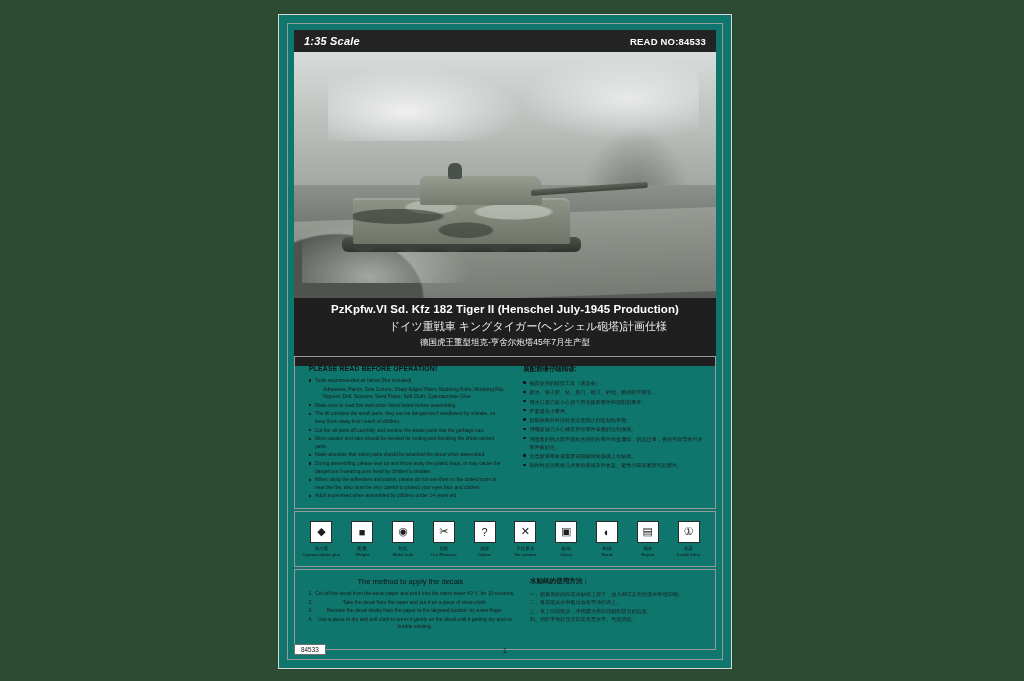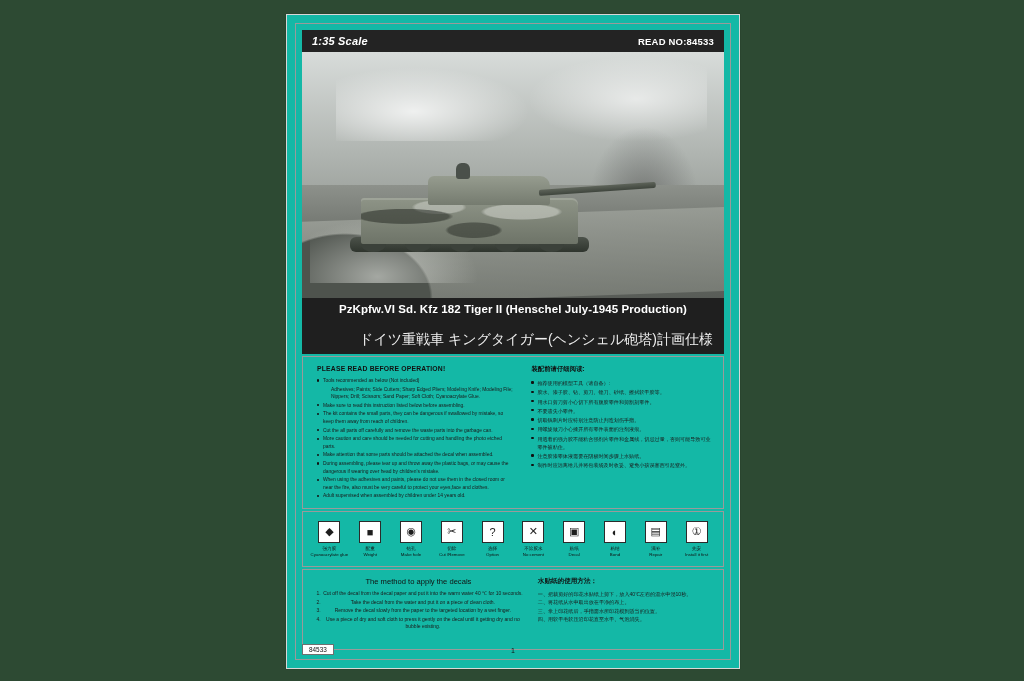--- a/index.html
+++ b/index.html
@@ -3,22 +3,22 @@
 <meta charset="utf-8">
 <style>
   html,body{margin:0;padding:0;}
   body{
     width:1024px;height:681px;
     background:#2d4a33;
     font-family:"Liberation Sans", sans-serif;
     overflow:hidden;
   }
   .page{
-    position:absolute;left:286px;top:14px;width:452px;height:653px;
-    background:#14b8a6;
+    position:absolute;left:278px;top:14px;width:452px;height:653px;
+    background:#0f766e;
     border:1px solid #d8d8d8;
     box-shadow:0 0 1px rgba(0,0,0,.4);
   }
   .inner{
     position:absolute;left:8px;top:8px;right:8px;bottom:8px;
     border:1px solid #9a9a9a;
     box-sizing:border-box;
   }
 
   
@@ -118,26 +118,26 @@
     position:absolute;left:40%;bottom:74%;width:5%;height:14%;
     background:#4a504a;border-radius:40% 40% 20% 20%;
   }
   .dust{
     position:absolute;left:2%;bottom:6%;width:40%;height:26%;
     background:radial-gradient(ellipse at 40% 90%, rgba(235,237,232,.55), rgba(235,237,232,0) 70%);
   }
 
   
   .titles{
-    position:absolute;left:6px;top:274px;right:6px;height:56px;
+    position:absolute;left:6px;top:274px;right:6px;height:68px;
     background:#1f1f1f;color:#fff;text-align:center;
     padding-top:5px;box-sizing:border-box;
   }
   .t-en{font-size:11.5px;font-weight:bold;letter-spacing:.1px;}
-  .t-jp{font-size:14px;margin-top:16px;color:#efefef;padding-left:46px;}
+  .t-jp{font-size:11px;margin-top:4px;color:#efefef;padding-left:46px;}
   .t-cn{font-size:8.5px;margin-top:3px;color:#efefef;}
 
   
   .instr{
     position:absolute;left:6px;top:332px;right:6px;height:153px;
     border:1px solid #9a9a9a;box-sizing:border-box;display:flex;
   }
   .instr .col-en{width:52%;padding:8px 8px 6px 14px;box-sizing:border-box;}
   .instr .col-cn{width:48%;padding:8px 10px 6px 10px;box-sizing:border-box;}
   .instr h4{
@@ -230,20 +230,21 @@
         <div class="hullcamo"></div>
         <div class="turret"></div>
         <div class="barrel"></div>
         <div class="crew"></div>
       </div>
     </div>
 
     <div class="titles">
       <div class="t-en">PzKpfw.VI Sd. Kfz 182 Tiger II (Henschel July-1945 Production)</div>
       <div class="t-jp">ドイツ重戦車 キングタイガー(ヘンシェル砲塔)計画仕様</div>
+      <div class="t-cn">德国虎王重型坦克-亨舍尔炮塔45年7月生产型</div>
     </div>
 
     <div class="instr">
       <div class="col-en">
         <h4>PLEASE  READ  BEFORE  OPERATION!</h4>
         <ul>
           <li>Tools recommended as below   (Not included)</li>
           <li class="sub">Adhesives; Paints; Side Cutters; Sharp Edged Pliers; Modeling Knife; Modeling File; Nippers; Drill; Scissors; Sand Paper; Soft Cloth; Cyanoacrylate Glue.</li>
           <li>Make sure to read this instruction listed below before assembling.</li>
           <li>The kit contains the small parts, they can be dangerous if swallowed by mistake, so keep them away from reach of   children.</li>

